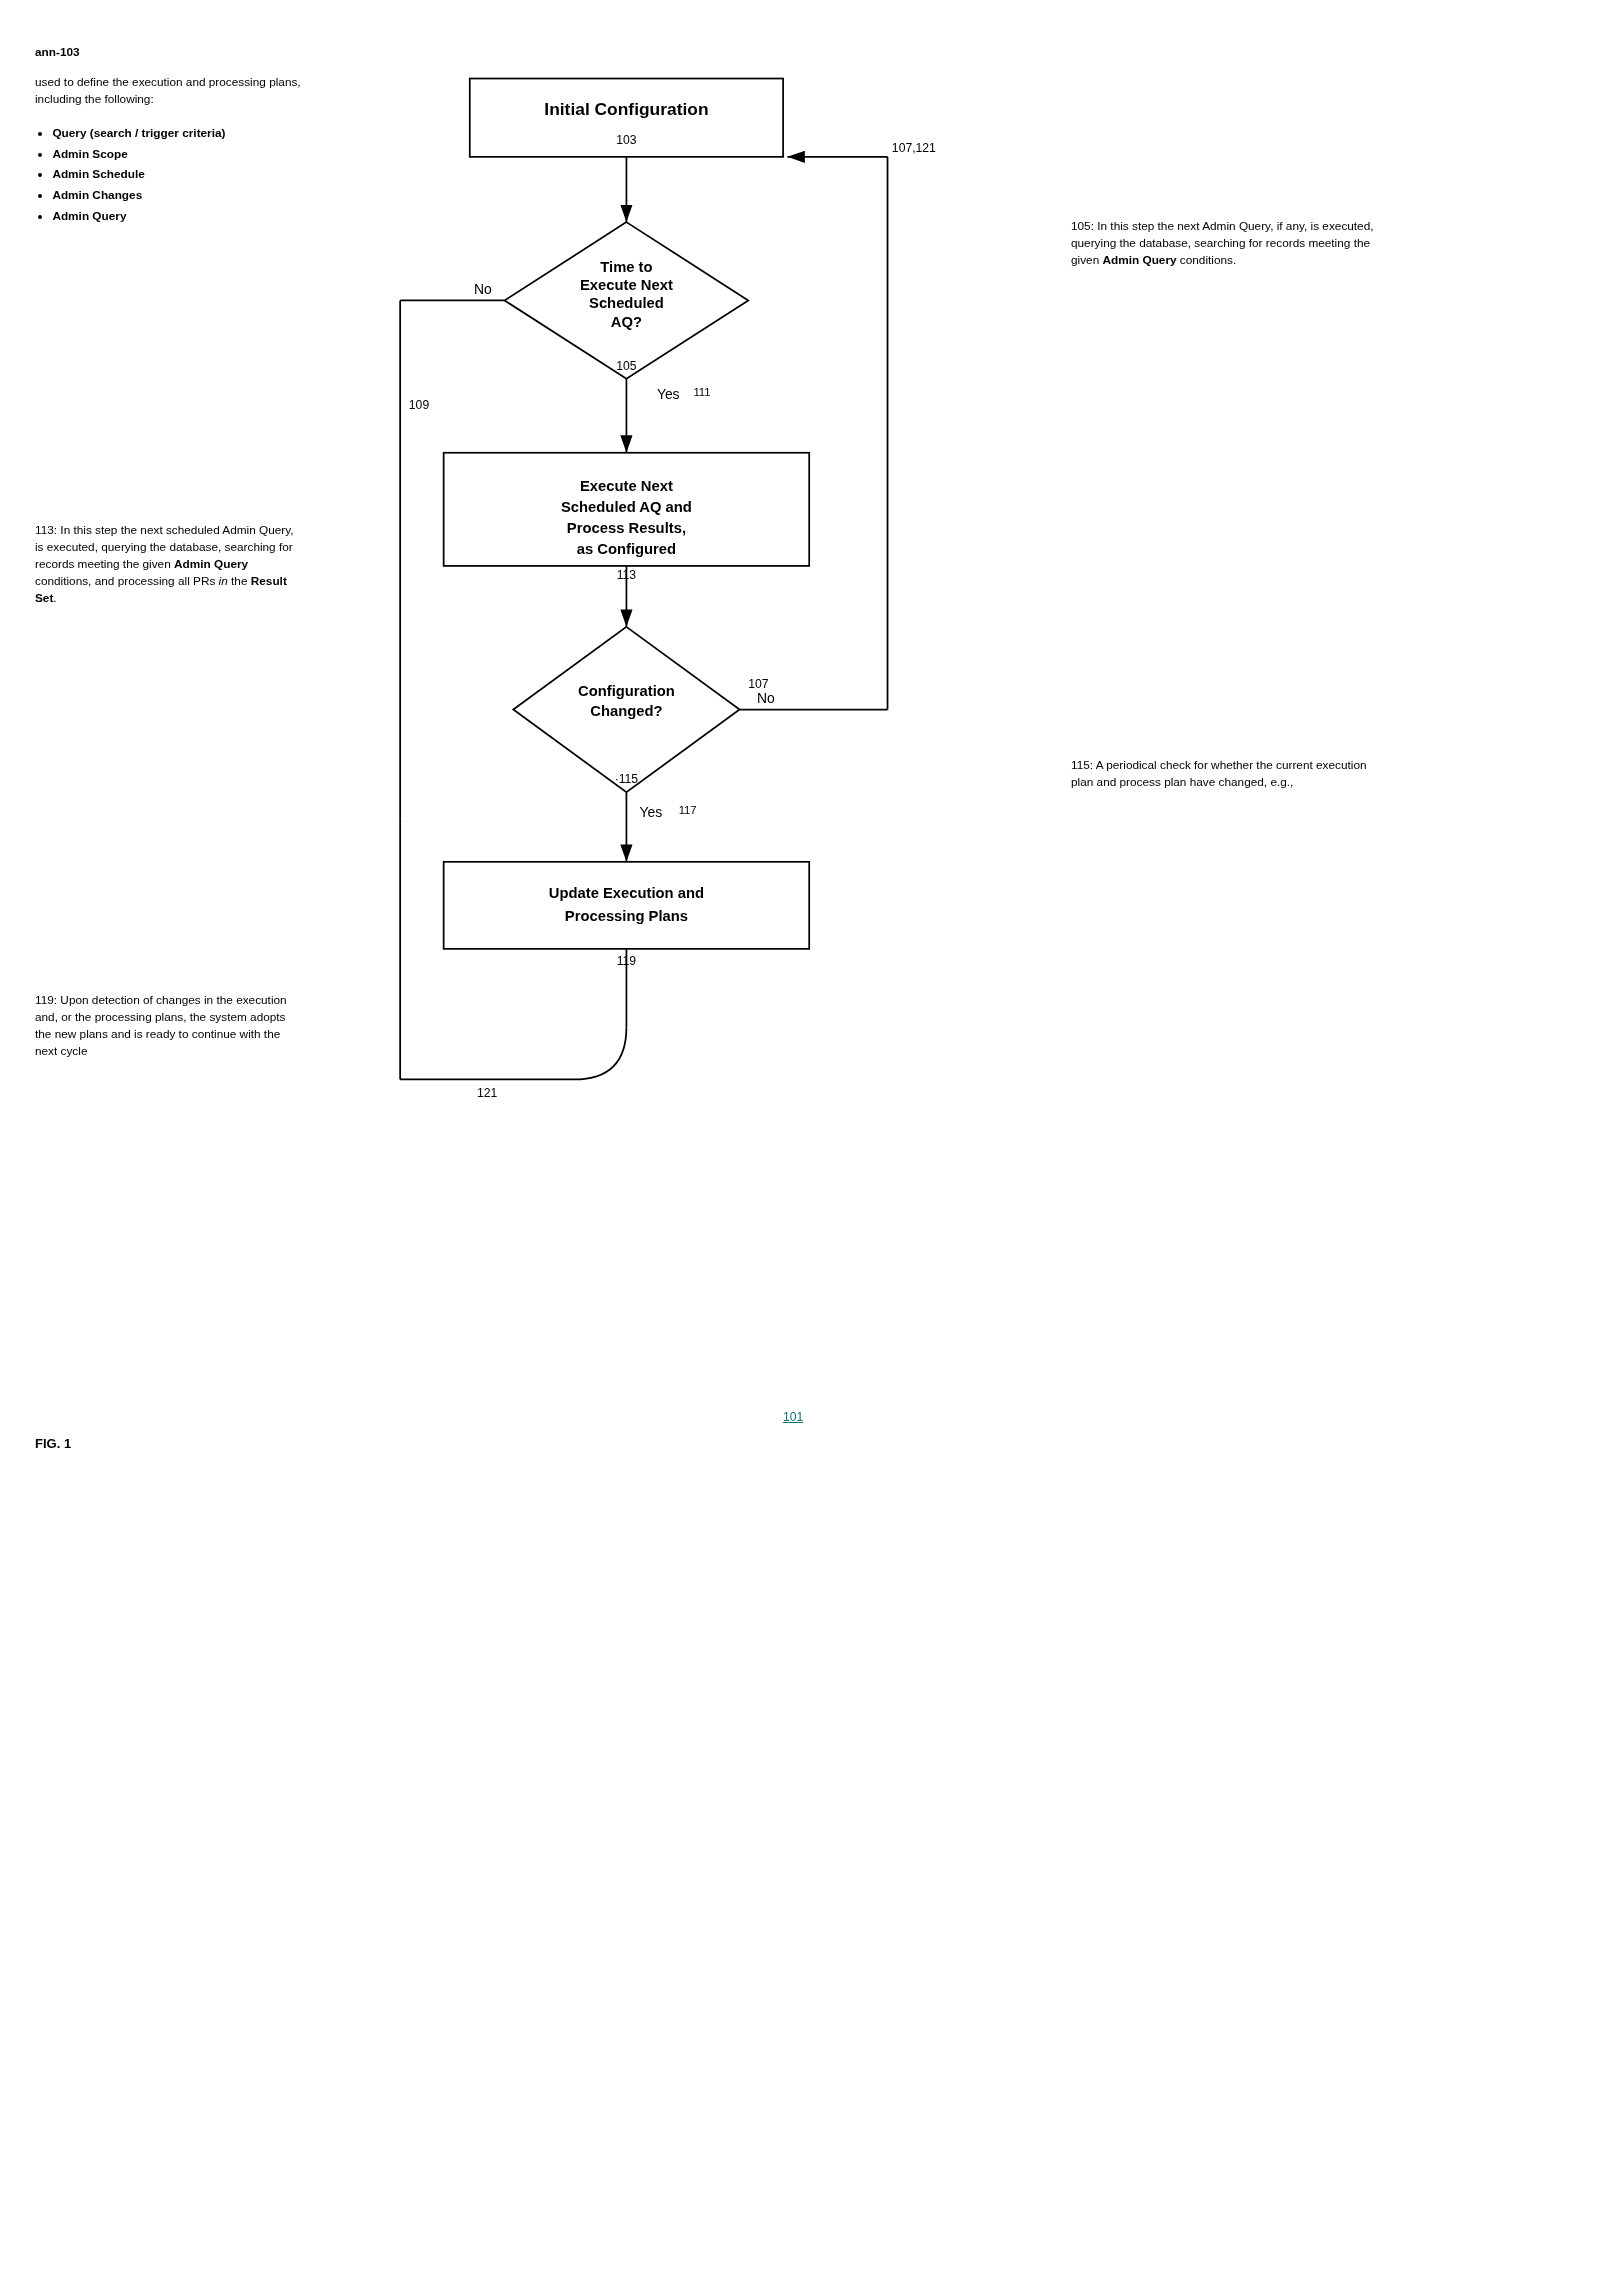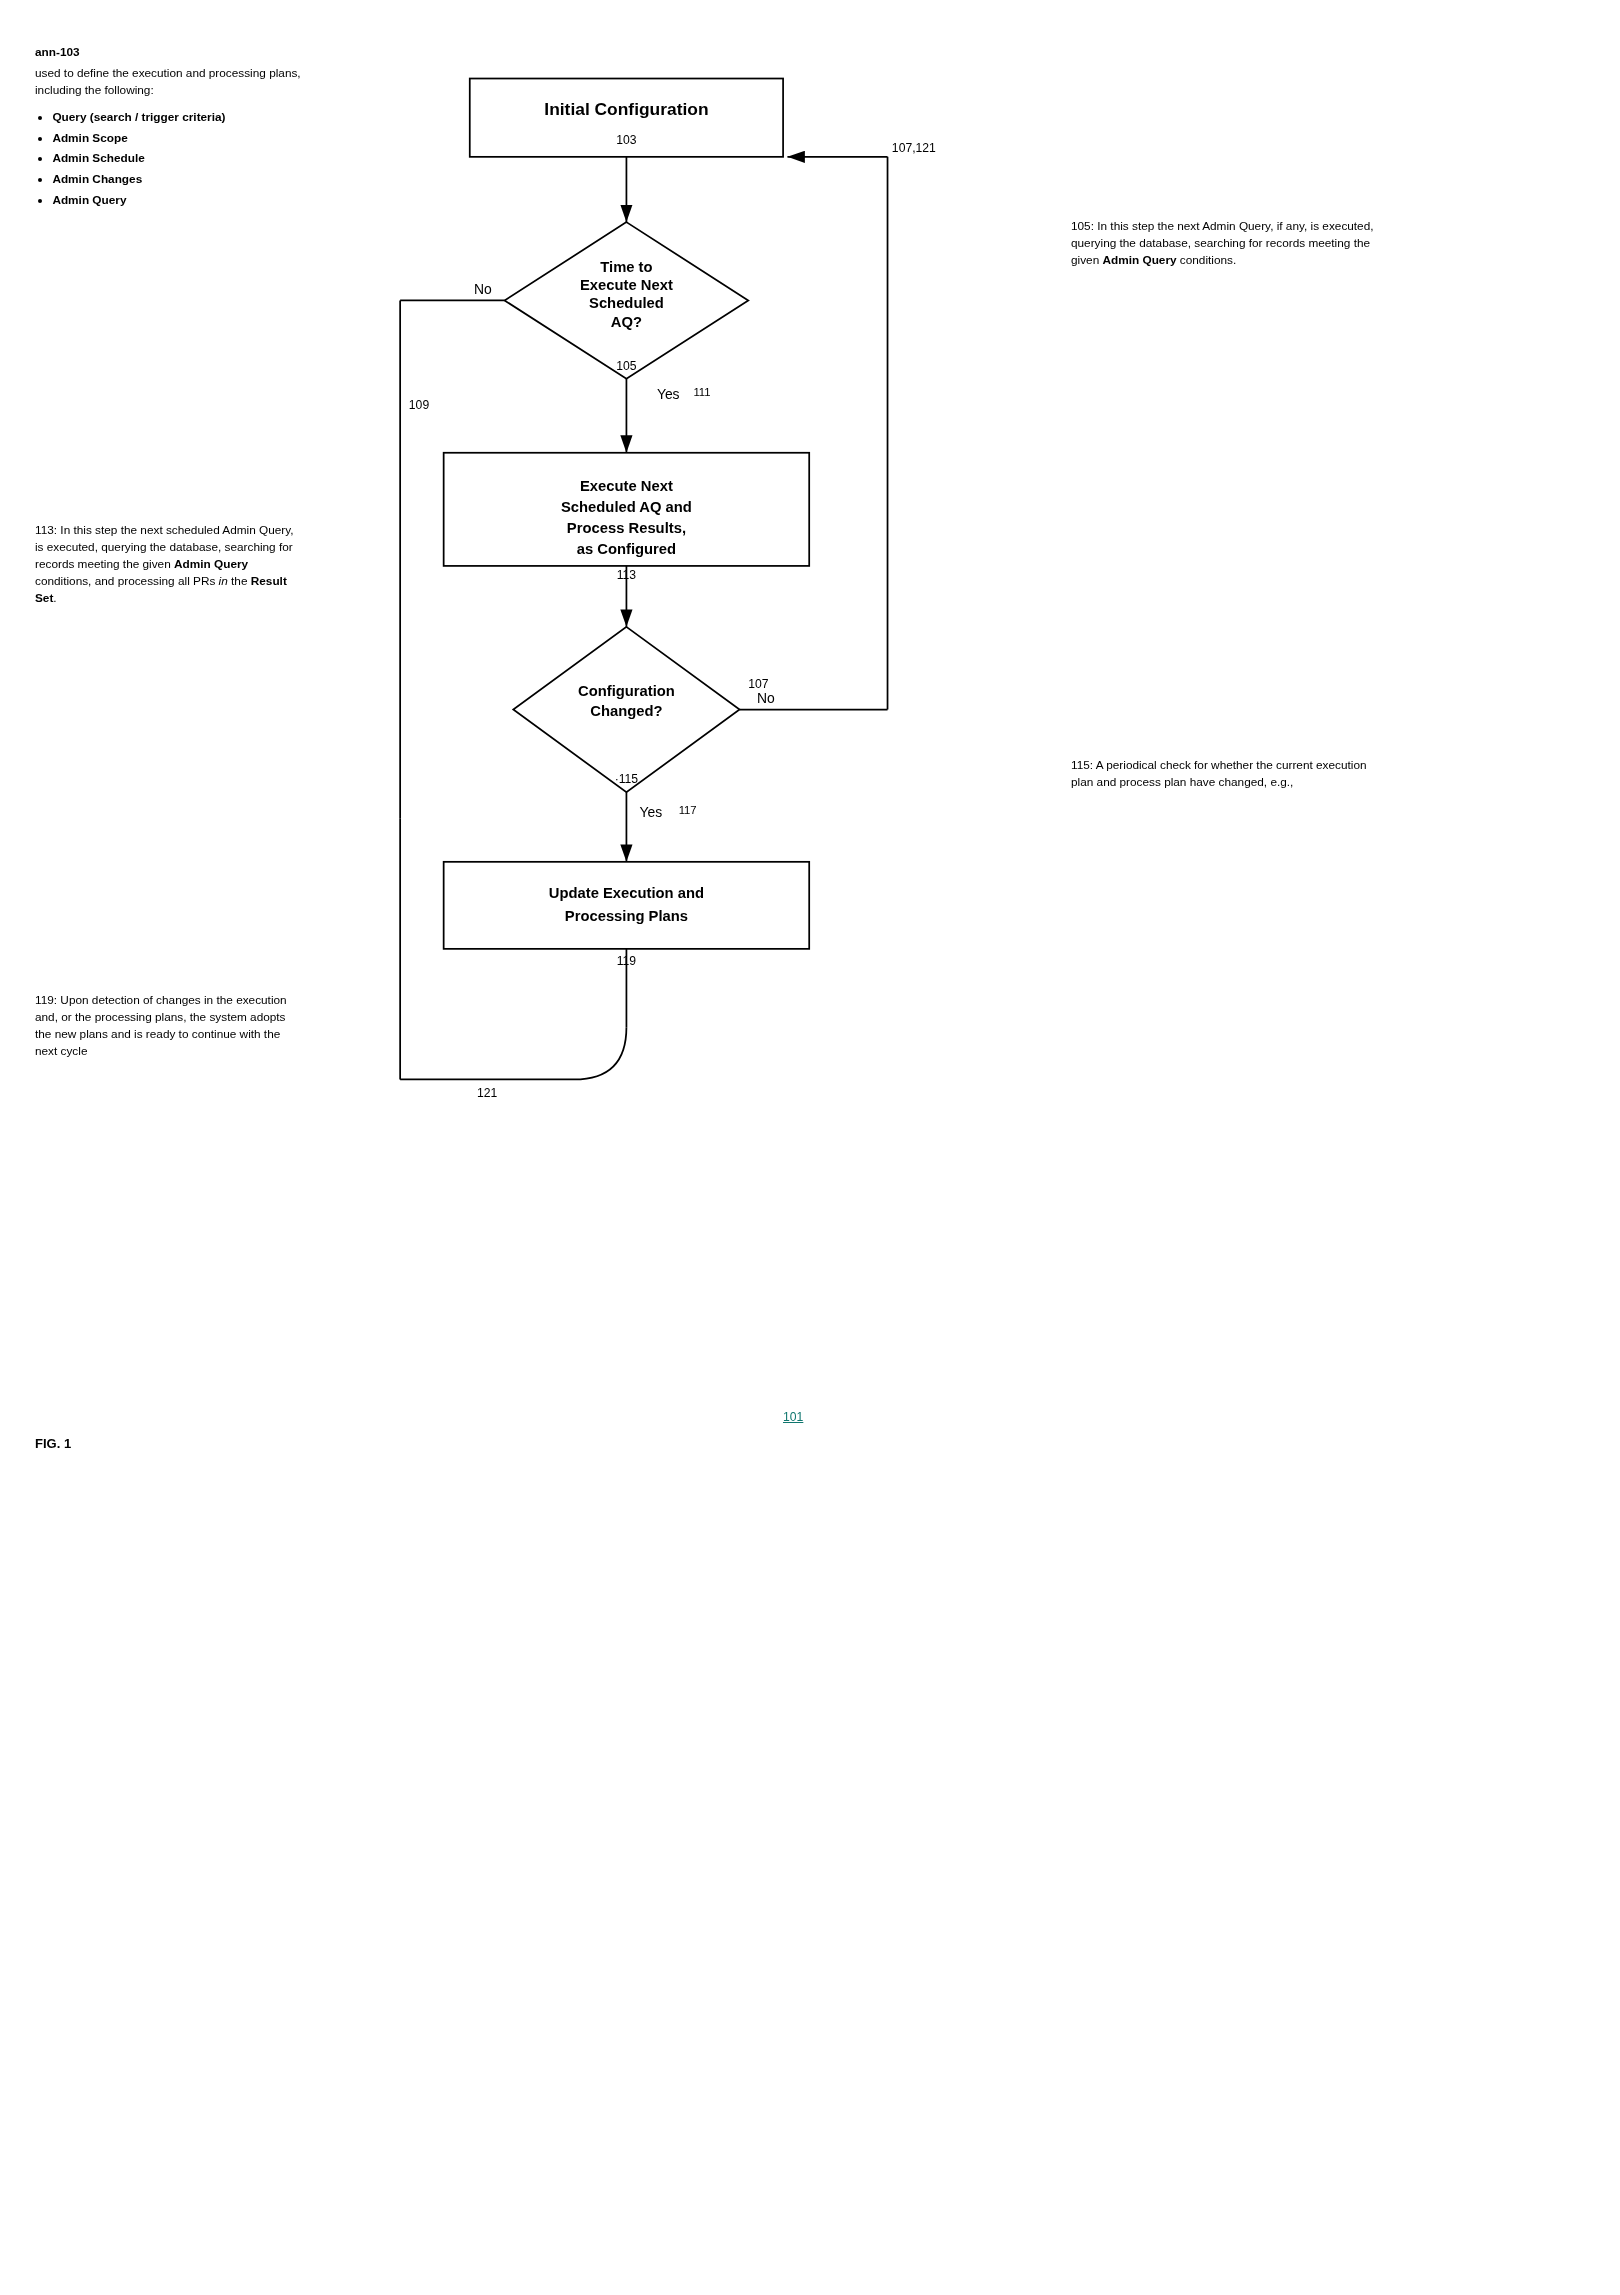--- a/index.html
+++ b/index.html
@@ -68,22 +68,22 @@
       text-decoration: underline;
     }
   </style>
 </head>
 <body>
 
 <div class="page">
 
   <div class="annotation" style="left:35px; top:44px; width:279px;">
     <p><b>ann-103</b></p>
-    <p style="margin-top:4px;">used to define the execution and processing plans, including the following:</p>
-    <ul style="margin-top:10px;">
+    <p style="margin-top:13px;">used to define the execution and processing plans, including the following:</p>
+    <ul style="margin-top:17px;">
       <li>Query (search / trigger criteria)</li>
       <li>Admin Scope</li>
       <li>Admin Schedule</li>
       <li>Admin Changes</li>
       <li>Admin Query</li>
     </ul>
   </div>
 
   <div class="annotation" style="left:35px; top:522px; width:270px;">
     <p>113: In this step the next scheduled Admin Query, is executed, querying the database, searching for records meeting the given <b>Admin Query</b> conditions, and processing all PRs <i>in</i> the <b>Result Set</b>.</p>

